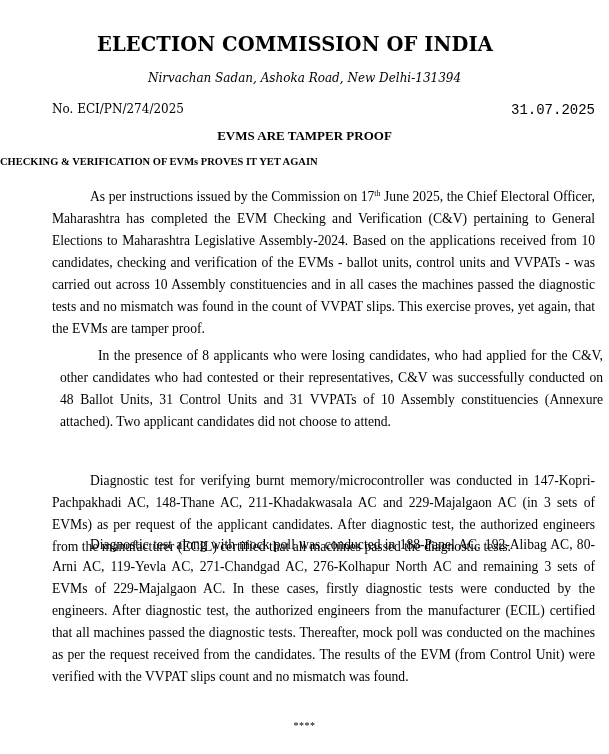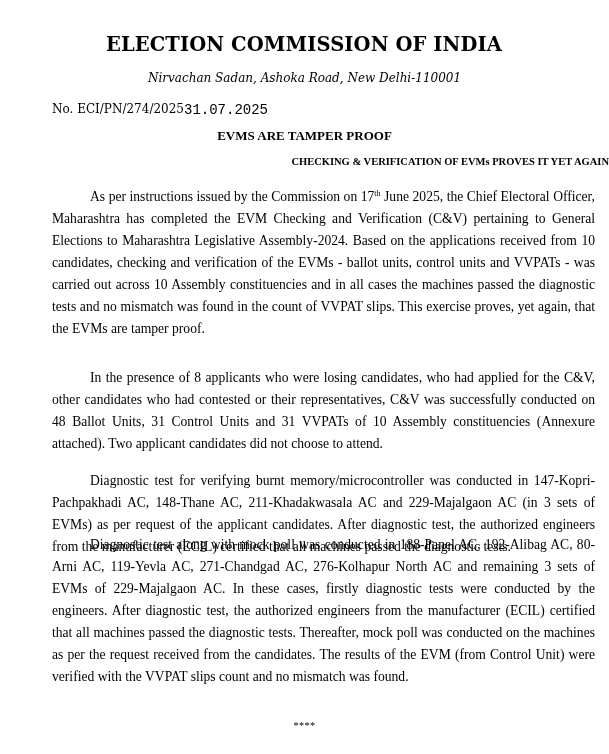--- a/index.html
+++ b/index.html
@@ -1,61 +1,61 @@
 <!DOCTYPE html>
 <html><head>
 <meta charset="utf-8">
 <style>
   html, body { margin: 0; padding: 0; background: #ffffff; }
   body { width: 609px; height: 754px; overflow: hidden; position: relative; color: #000; }
   .page { position: absolute; left: 0; top: 0; width: 609px; height: 754px; }
   .title {
-    position: absolute; left: 17px; width: 574px; top: 33px; text-align: center;
+    position: absolute; left: 8px; width: 574px; top: 33px; text-align: center;
     font-family: "DejaVu Serif", serif; font-weight: bold; font-size: 19.5px; letter-spacing: 0.1px;
     margin: 0;
   }
   .address {
     position: absolute; left: 0; width: 609px; top: 71px; text-align: center;
     font-family: "DejaVu Serif", serif; font-style: italic; font-size: 12px;
   }
   .refline {
     position: absolute; left: 52px; width: 543px; top: 102px;
     font-family: "DejaVu Serif", serif; font-size: 12px;
-    display: flex; 
+    display: flex; justify-content: space-between;
   }
   .refline .date { font-family: Liberation Mono, monospace; font-size: 14px; }
   .subtitle {
     position: absolute; left: 0; width: 609px; top: 128px; text-align: center;
     font-family: "Liberation Serif", serif; font-weight: bold; font-size: 13px;
   }
   .subsubtitle {
-    position: absolute; left: 0; width: 609px; top: 156px; text-align: right;
+    position: absolute; left: 0; width: 609px; top: 156px; text-align: left;
     font-family: "Liberation Serif", serif; font-weight: bold; font-size: 10.5px;
   }
   .para {
     position: absolute; left: 52px; width: 543px;
     font-family: "Liberation Serif", serif; font-size: 13.6px; line-height: 22px;
     text-align: justify; text-indent: 38px; margin: 0;
   }
   .para sup { font-size: 8px; line-height: 0; vertical-align: 5px; margin-top: 7px; }
   #p1 { top: 186px; }
-  #p2 { top: 367px; }
+  #p2 { top: 345px; margin-left: 8px; }
   #p3 { top: 470px; }
   #p4 { top: 534px; }
   .stars {
     position: absolute; left: 0; width: 609px; top: 720px; text-align: center;
     font-family: "Liberation Serif", serif; font-size: 10px; letter-spacing: 0.5px;
   }
 </style>
 </head>
 <body>
 
 <div class="page">
   <h1 class="title">ELECTION COMMISSION OF INDIA</h1>
-  <div class="address">Nirvachan Sadan, Ashoka Road, New Delhi-110001</div>
+  <div class="address">Nirvachan Sadan, Ashoka Road, New Delhi-131394</div>
 
   <div class="refline">
     <span>No. ECI/PN/274/2025</span>
     <span class="date">31.07.2025</span>
   </div>
 
   <div class="subtitle">EVMS ARE TAMPER PROOF</div>
   <div class="subsubtitle">CHECKING &amp; VERIFICATION OF EVMs PROVES IT YET AGAIN</div>
 
   <p class="para" id="p1"><span>As per instructions issued by the Commission on 17</span><sup>th</sup><span> June 2025, the Chief Electoral Officer, Maharashtra has completed the EVM Checking and Verification (C&amp;V) pertaining to General Elections to Maharashtra Legislative Assembly-2024. Based on the applications received from 10 candidates, checking and verification of the EVMs - ballot units, control units and VVPATs - was carried out across 10 Assembly constituencies and in all cases the machines passed the diagnostic tests and no mismatch was found in the count of VVPAT slips. This exercise proves, yet again, that the EVMs are tamper proof.</span></p>

